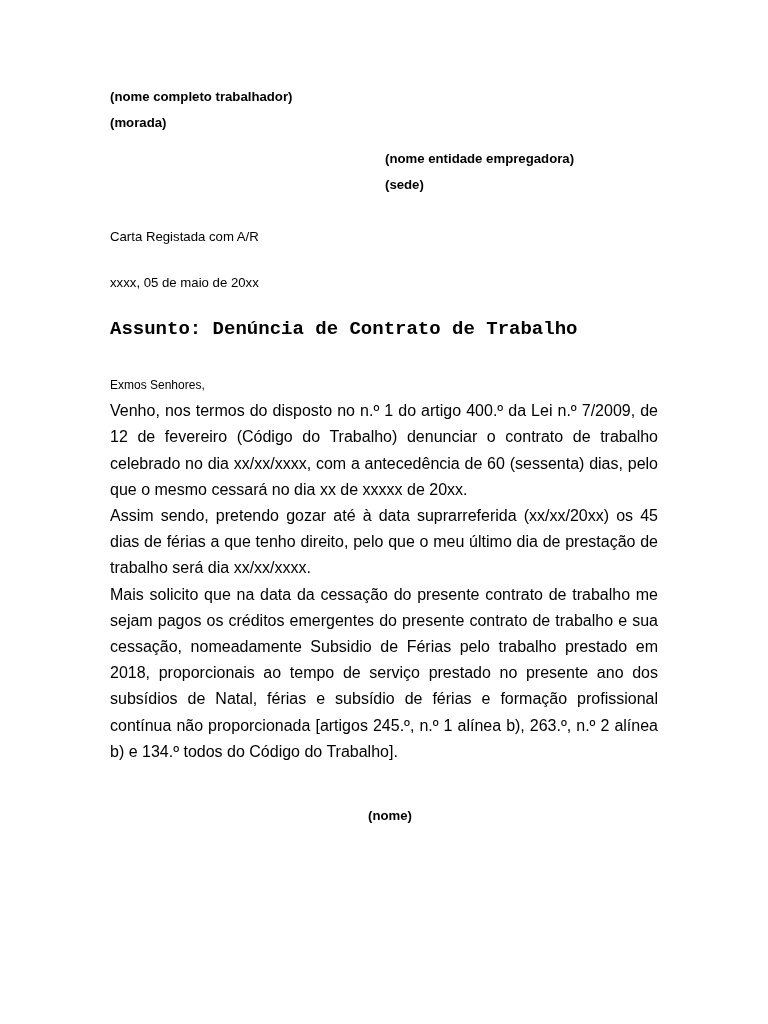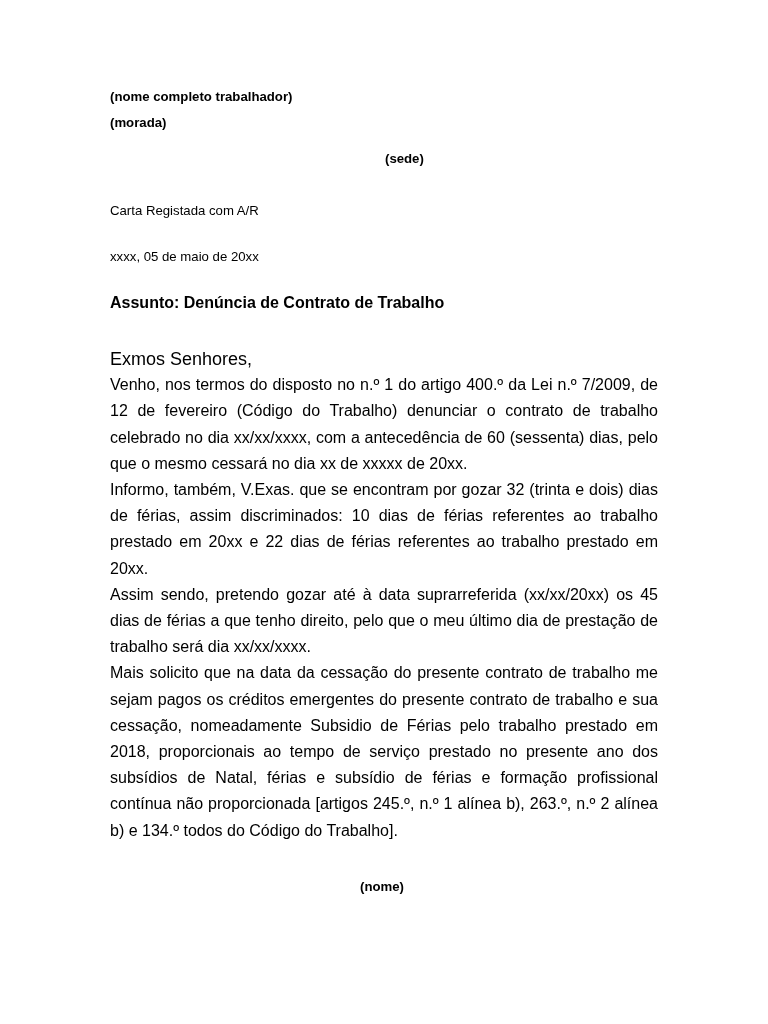--- a/index.html
+++ b/index.html
@@ -48,70 +48,71 @@
   .gap-xl { height: 30px; }
   p.para {
     margin: 0;
     font-size: 16px;
     line-height: 26.2px;
     text-align: justify;
     text-justify: inter-word;
   }
   p.para-left {
     margin: 0;
-    font-size: 18px;
+    font-size: 12px;
     line-height: 26.2px;
     text-align: left;
   }
   .signature {
-    margin: 0;
+    margin: 8px;
     padding-left: 250px;
     font-size: 13.2px;
     line-height: 26px;
     font-weight: bold;
   }
   .subject {
     margin: 0;
-    font-size: 16px;
+    font-size: 19px;
     line-height: 26px;
     font-weight: bold;
+    font-family: Liberation Mono, monospace;
   }
 </style>
 </head>
 <body>
 
 <div class="page">
   <div class="content">
 
     <div class="line bold addr-worker">(nome completo trabalhador)</div>
     <div class="line bold addr-worker">(morada)</div>
 
     <div class="gap-sm"></div>
 
+    <div class="line bold addr-employer">(nome entidade empregadora)</div>
     <div class="line bold addr-employer">(sede)</div>
 
     <div class="gap-lg"></div>
 
     <div class="line">Carta Registada com A/R</div>
 
     <div class="gap-md"></div>
 
     <div class="line">xxxx, 05 de maio de 20xx</div>
 
     <div class="gap-md"></div>
 
     <div class="subject">Assunto: Denúncia de Contrato de Trabalho</div>
 
     <div class="gap-xl"></div>
 
     <p class="para-left">Exmos Senhores,</p>
 
     <p class="para">Venho, nos termos do disposto no n.º 1 do artigo 400.º da Lei n.º 7/2009, de 12 de fevereiro (Código do Trabalho) denunciar o contrato de trabalho celebrado no dia xx/xx/xxxx, com a antecedência de 60 (sessenta) dias, pelo que o mesmo cessará no dia xx de xxxxx de 20xx.</p>
 
-    <p class="para">Informo, também, V.Exas. que se encontram por gozar 32 (trinta e dois) dias de férias, assim discriminados: 10 dias de férias referentes ao trabalho prestado em 20xx e 22 dias de férias referentes ao trabalho prestado em 20xx.</p>
 
     <p class="para">Assim sendo, pretendo gozar até à data suprarreferida (xx/xx/20xx) os 45 dias de férias a que tenho direito, pelo que o meu último dia de prestação de trabalho será dia xx/xx/xxxx.</p>
 
     <p class="para">Mais solicito que na data da cessação do presente contrato de trabalho me sejam pagos os créditos emergentes do presente contrato de trabalho e sua cessação, nomeadamente Subsidio de Férias pelo trabalho prestado em 2018, proporcionais ao tempo de serviço prestado no presente ano dos subsídios de Natal, férias e subsídio de férias e formação profissional contínua não proporcionada [artigos 245.º, n.º 1 alínea b), 263.º, n.º 2 alínea b) e 134.º todos do Código do Trabalho].</p>
 
 
     <div class="gap-xl"></div>
 
     <div class="signature">(nome)</div>
 

